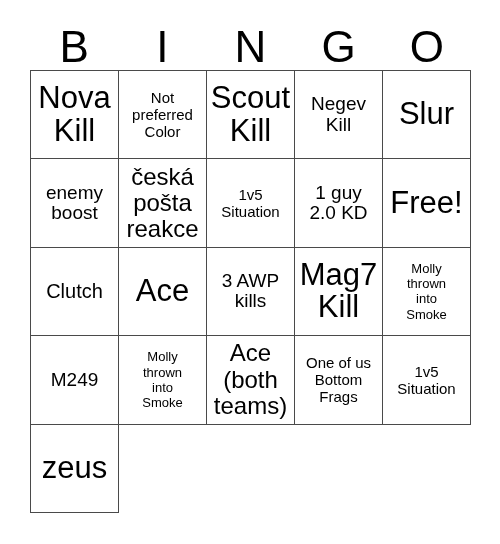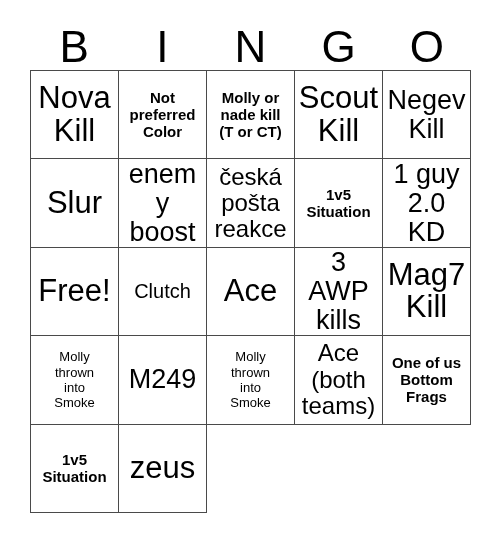--- a/index.html
+++ b/index.html
@@ -76,24 +76,24 @@
     display: block;
     width: 100%;
     color: #000000;
     line-height: 1.08;
     word-wrap: break-word;
     white-space: pre-line;
   }
 
   
   .fs-xxl .cell-text { font-size: 31px; line-height: 1.06; }
-  .fs-xl  .cell-text { font-size: 27px; line-height: 1.07; }
+  .fs-xl  .cell-text { font-size: 19px; line-height: 1.07; }
   .fs-lg  .cell-text { font-size: 20px; line-height: 1.08; }
   .fs-md  .cell-text { font-size: 24px; line-height: 1.10; }
-  .fs-sm  .cell-text { font-size: 15px; line-height: 1.14; font-weight: bold; }
+  .fs-sm  .cell-text { font-size: 15px; line-height: 1.14; }
   .fs-xs  .cell-text { font-size: 13px; line-height: 1.18; }
 </style>
 </head>
 <body>
 
 <div id="card">
 
   <div id="bingo-header">
     <div class="header-letter">B</div>
     <div class="header-letter">I</div>
@@ -105,25 +105,20 @@
   <div id="bingo-grid">
     <div class="cell fs-xxl">
         <span class="cell-text">Nova
 Kill</span>
       </div>
     <div class="cell fs-sm">
         <span class="cell-text">Not
 preferred
 Color</span>
       </div>
-    <div class="cell fs-sm">
-        <span class="cell-text">Molly or
-nade kill
-(T or CT)</span>
-      </div>
     <div class="cell fs-xxl">
         <span class="cell-text">Scout
 Kill</span>
       </div>
     <div class="cell fs-xl">
         <span class="cell-text">Negev
 Kill</span>
       </div>
 
     <div class="cell fs-xxl">

